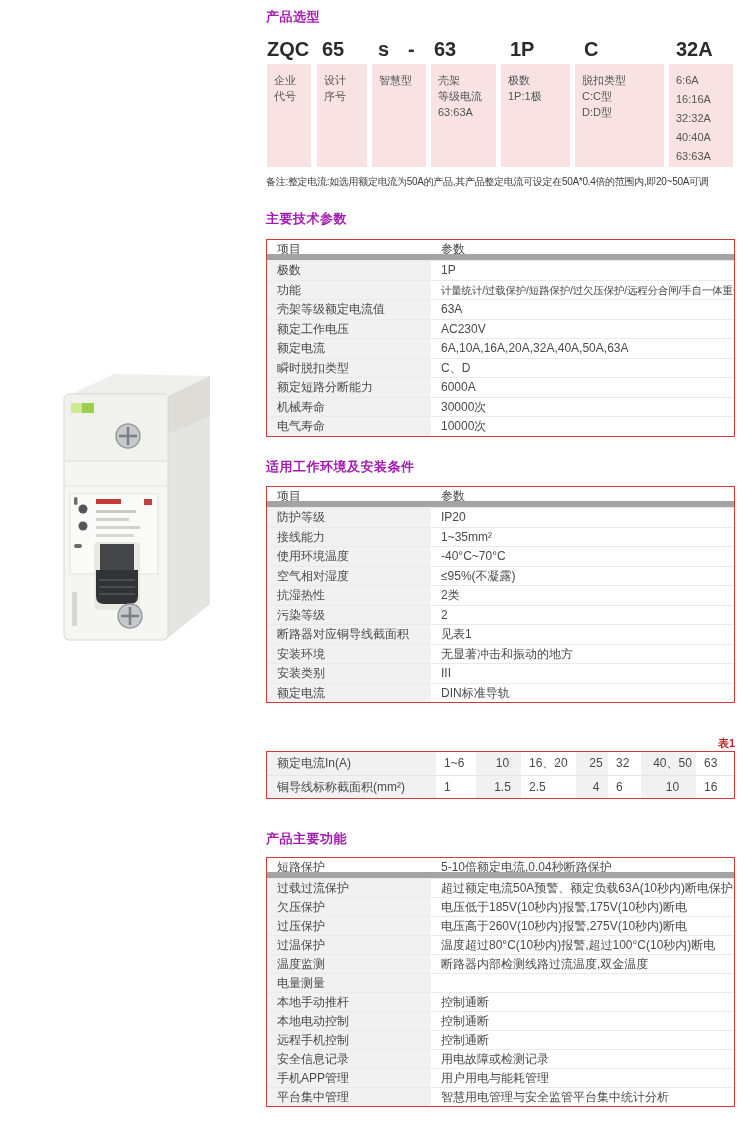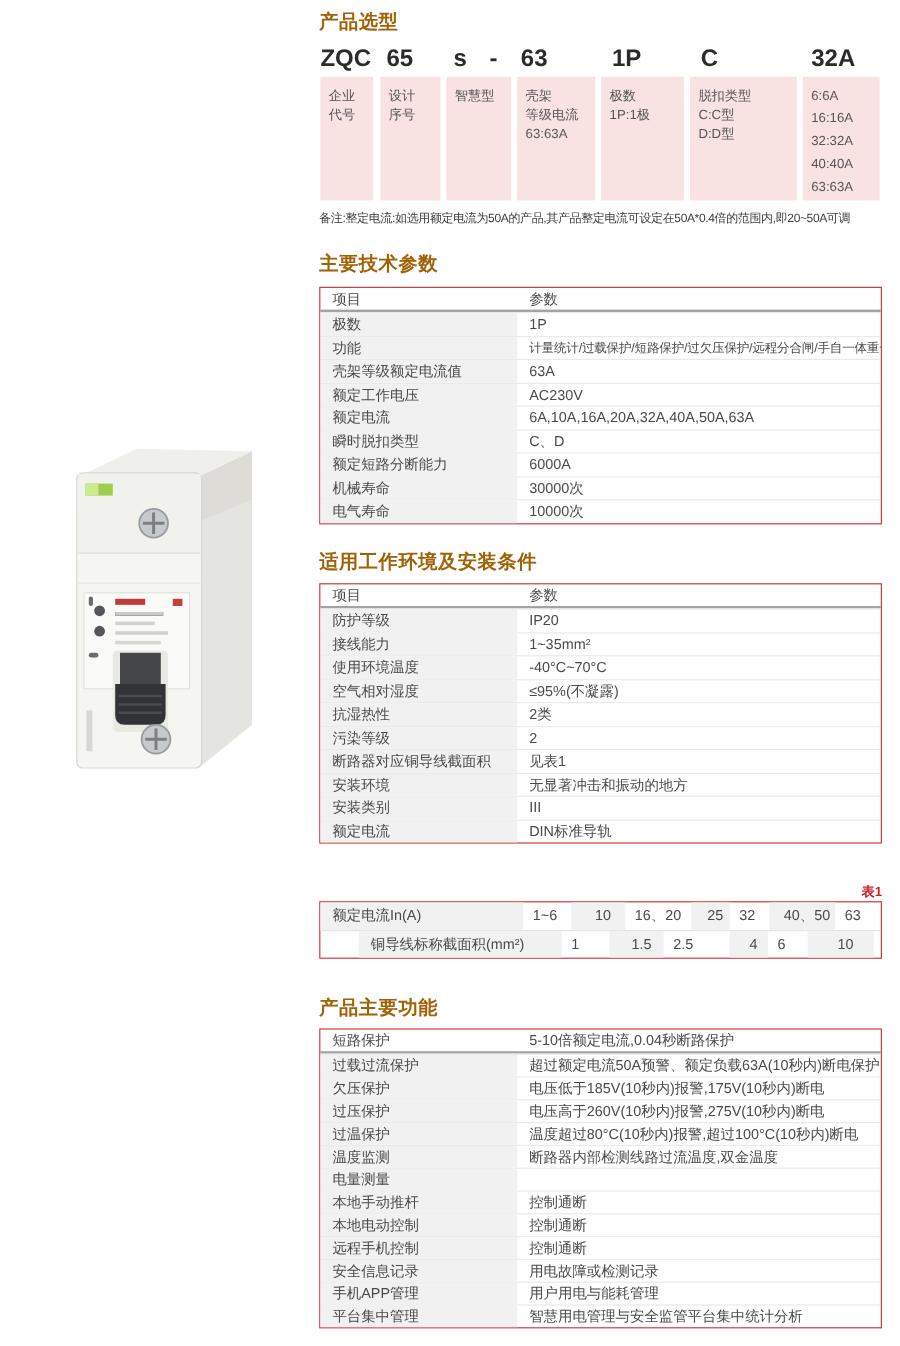--- a/index.html
+++ b/index.html
@@ -9,21 +9,21 @@
     color:#4a4a4a;
   }
   .page {
     position:relative; width:750px; height:1122px;
     background:#fff; overflow:hidden;
   }
 
   
   .sec-title {
     position:absolute; left:266px;
-    font-size:16px; font-weight:bold; color:#a16207;
+    font-size:13px; font-weight:bold; color:#a21caf;
     letter-spacing:0.5px; white-space:nowrap;
   }
 
   
   .code {
     position:absolute; top:38px; font-size:20px; font-weight:bold;
     color:#2b2b2b; white-space:nowrap;
   }
 
   
@@ -41,42 +41,42 @@
     letter-spacing:-0.3px; white-space:nowrap;
   }
 
   
   .tbl {
     position:absolute; left:266px; width:469px;
     border:1px solid #d0393e; background:#fff;
   }
   .trow { display:flex; height:19.5px; line-height:18.5px; font-size:12px; }
   .trow + .trow { border-top:1px solid #eaeaea; }
-  .trow.hdr { height:20px; line-height:19px; border-bottom:2px solid #a3a3a3; }
+  .trow.hdr { height:20px; line-height:19px; border-bottom:6px solid #a3a3a3; }
   .trow.hdr .lbl { background:transparent; }
   .lbl {
     width:164px; padding-left:10px; background:#f1f1f1;
     white-space:nowrap; overflow:hidden; flex-shrink:0;
   }
   .val { flex:1; padding-left:10px; white-space:nowrap; overflow:hidden; }
   .val.small { font-size:10.5px; letter-spacing:-0.2px; }
   .fn .trow { height:19px; line-height:18px; }
   .fn .trow.hdr { height:20px; line-height:19px; }
 
   
   .t1label {
     position:absolute; left:266px; top:736px; width:469px;
     text-align:right; font-size:11px; font-weight:bold; color:#c5232b;
   }
   .t1 {
     position:absolute; left:266px; top:751px; width:469px;
     border:1px solid #d0393e; background:#fff;
   }
   .t1row { display:flex; height:23px; line-height:22px; font-size:12px; }
-  .t1row + .t1row { border-top:1px solid #e4e4e4;padding-left:32px; }
+  .t1row + .t1row { border-top:1px solid #e4e4e4; }
   .t1c { padding-left:8px; white-space:nowrap; overflow:hidden; flex-shrink:0; }
   .t1lbl { width:169px; padding-left:10px; background:#f1f1f1; }
   .t1c.g { background:#f1f1f1;text-align:center; }
   .w40{width:40px}.w45{width:45px}.w55{width:55px}.w32{width:32px}.w33{width:33px}
   .wlast{flex:1}
 
   
   .photo { position:absolute; left:50px; top:356px; width:185px; height:295px; }
 </style>
 </head>

